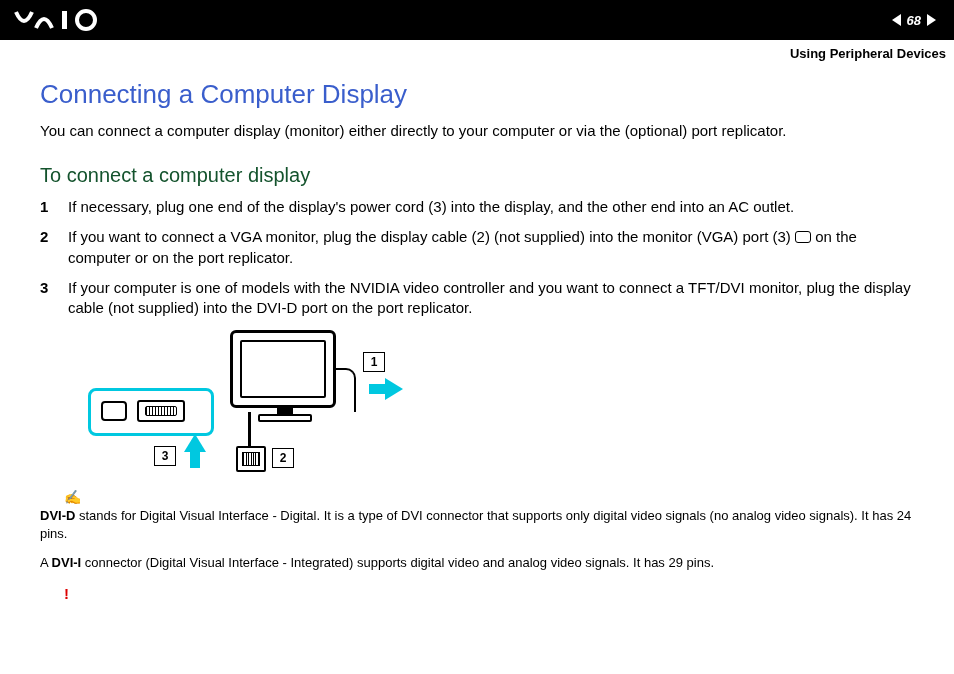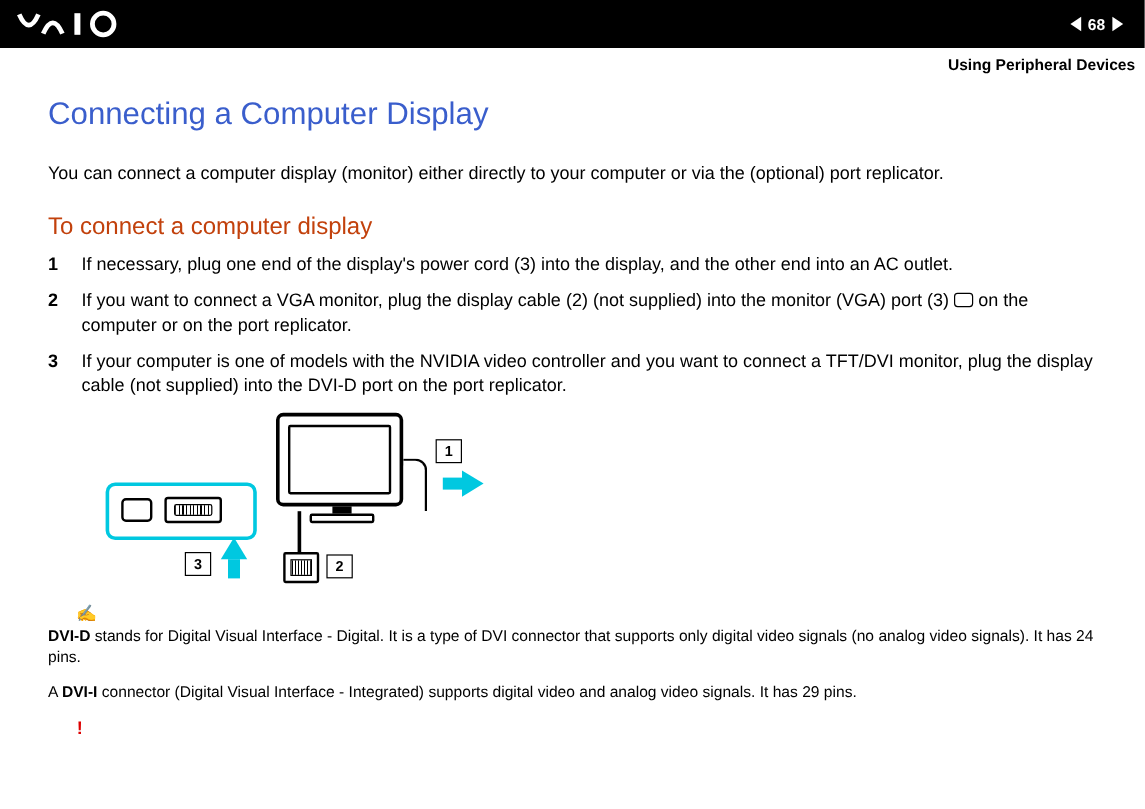--- a/index.html
+++ b/index.html
@@ -1,27 +1,27 @@
 <!DOCTYPE html>
 <html><head>
 <meta charset="utf-8">
 <style>
   html,body{margin:0;padding:0;font-family:Arial,Helvetica,sans-serif;background:#fff;color:#000}
   .page{width:954px;height:674px;position:relative;box-sizing:border-box}
   .topbar{background:#000;height:40px;display:flex;align-items:center;justify-content:space-between;padding:0 18px 0 14px}
   .logo{display:flex;align-items:center;gap:2px}
-  .pagenav{display:flex;align-items:center;color:#fff;font-size:13px;font-weight:bold;gap:6px}
+  .pagenav{display:flex;align-items:center;color:#fff;font-size:13px;font-style:italic;font-weight:bold;gap:6px}
   .tri{width:0;height:0;border-top:6px solid transparent;border-bottom:6px solid transparent}
   .tri-l{border-right:9px solid #fff}
   .tri-r{border-left:9px solid #fff}
   .breadcrumb{text-align:right;color:#000;font-weight:bold;font-size:13px;padding:6px 8px 0 0}
   .content{padding:18px 40px 0 40px}
-  h1{color:#3a5ecc;font-weight:400;font-size:26px;margin:0 0 26px 0}
+  h1{color:#3a5ecc;font-weight:400;font-size:26px;margin:0 0 12px 0}
   .intro{font-size:15px;margin:0 0 25px 0}
-  h2{color:#c2410c;font-weight:400;font-size:20px;margin:0 0 10px 0}
+  h2{color:#14532d;font-weight:400;font-size:20px;margin:0 0 10px 0}
   .steps{font-size:15px;line-height:1.35}
   .step{display:flex;gap:14px;margin-bottom:10px}
   .num{font-weight:bold;min-width:14px}
   .port-glyph{display:inline-block;width:14px;height:10px;border:1.5px solid #000;border-radius:3px;vertical-align:-1px}
   .diagram{margin:10px 0 10px 40px;position:relative;width:360px;height:150px}
   .monitor{position:absolute;left:150px;top:2px;width:110px;height:100px}
   .mon-body{width:100px;height:72px;border:3px solid #000;border-radius:6px;position:relative}
   .mon-screen{position:absolute;left:7px;top:7px;right:7px;bottom:7px;border:2px solid #000;border-radius:2px}
   .mon-neck{width:16px;height:6px;background:#000;margin:0 auto}
   .mon-base{width:50px;height:4px;border:2px solid #000;border-radius:2px;margin:0 auto}

